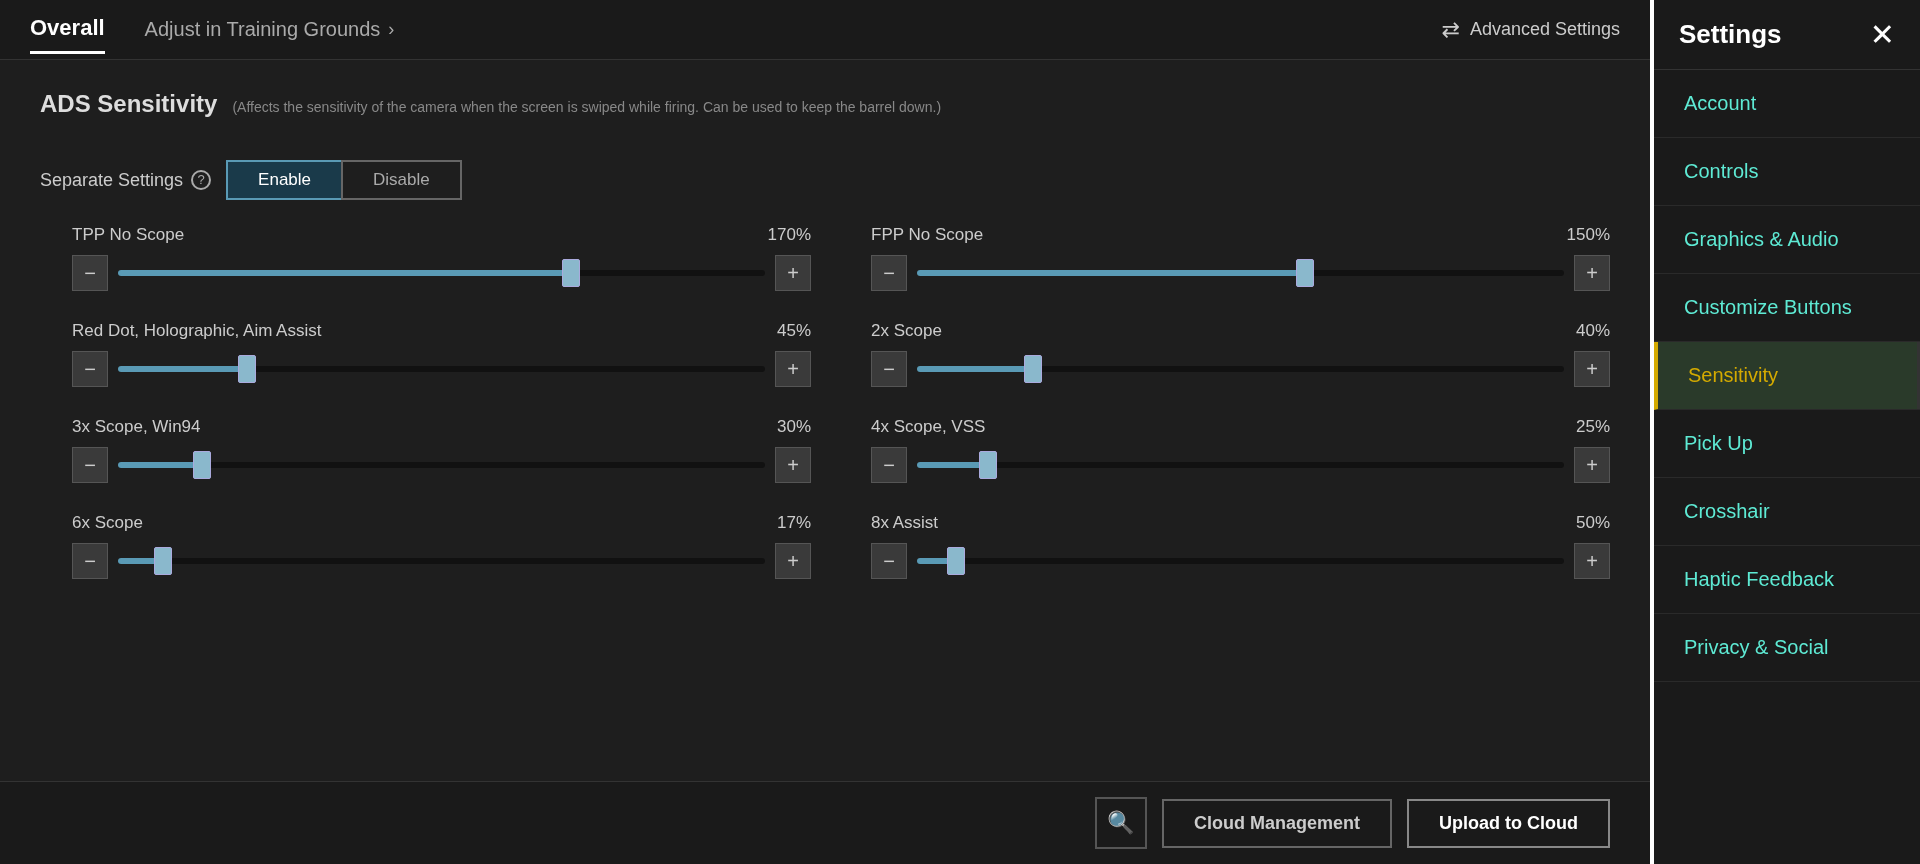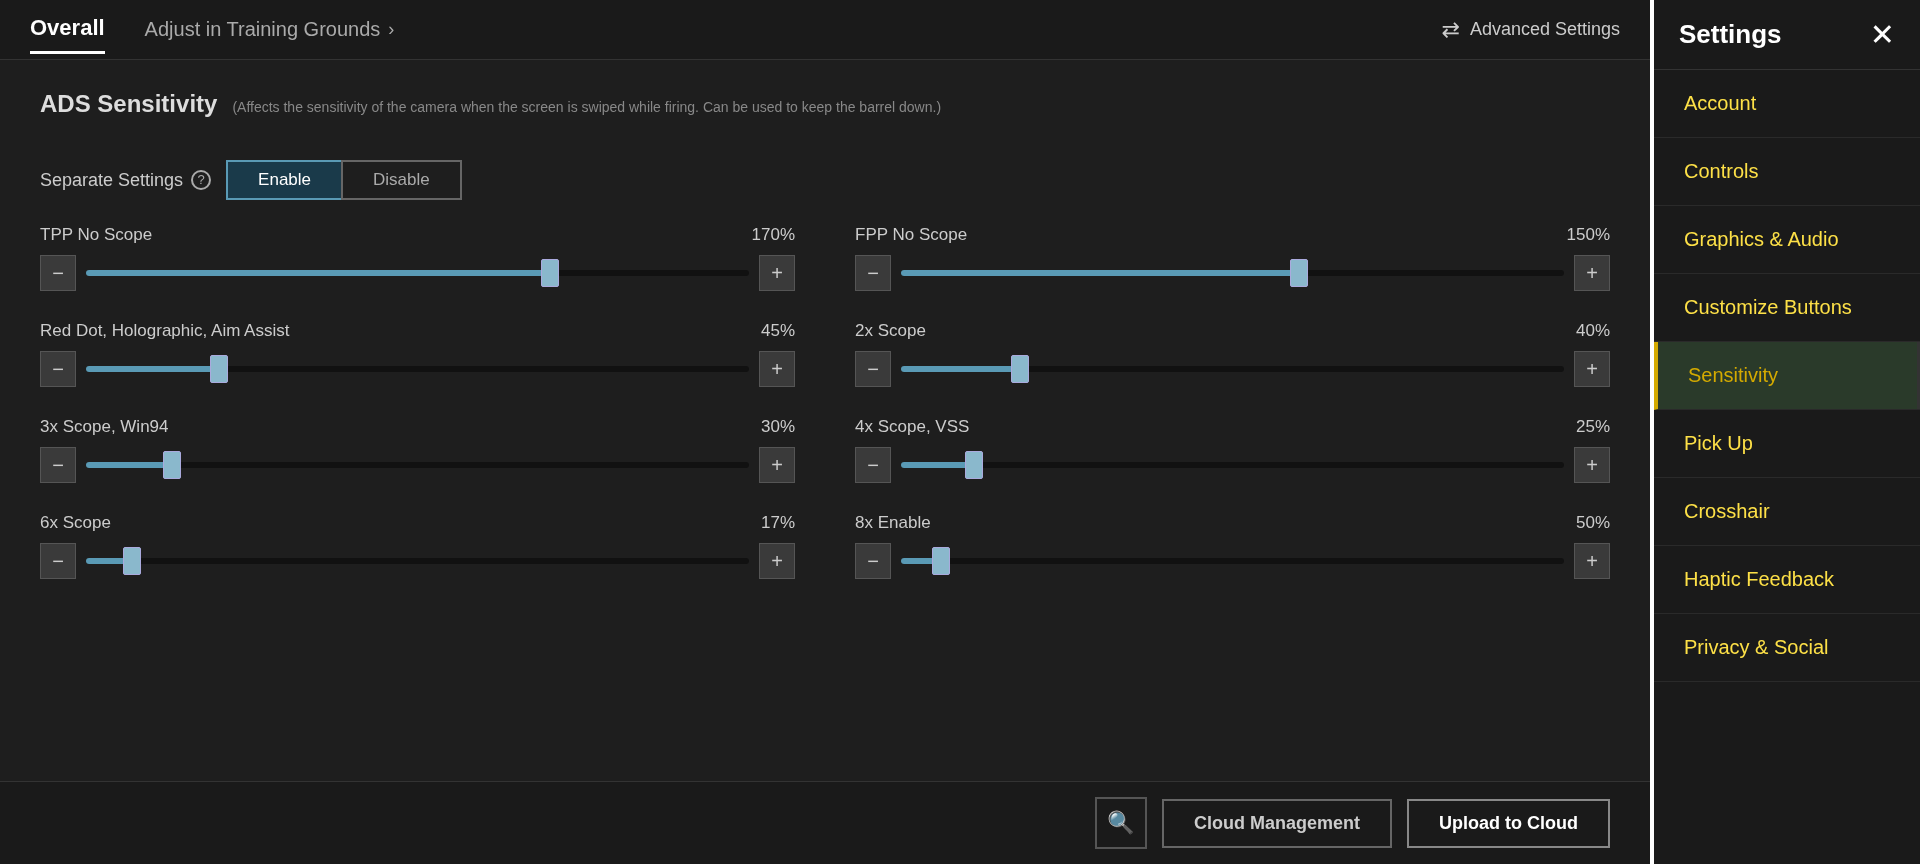--- a/index.html
+++ b/index.html
@@ -150,20 +150,21 @@
     .toggle-btn:first-child {
       border-right: none;
     }
 
     
     .sliders-grid {
       display: grid;
       grid-template-columns: 1fr 1fr;
       gap: 30px 60px;
       margin-bottom: 20px;
+      margin-left: 32px;
     }
 
     .slider-item {
       display: flex;
       flex-direction: column;
       gap: 10px;
     }
 
     .slider-header {
       display: flex;
@@ -305,21 +306,21 @@
 
     .sidebar-nav {
       flex: 1;
       display: flex;
       flex-direction: column;
     }
 
     .sidebar-item {
       padding: 22px 30px;
       font-size: 20px;
-      color: #fde047;
+      color: #5eead4;
       cursor: pointer;
       border-bottom: 1px solid #2a2a2a;
       position: relative;
     }
 
     .sidebar-item.active {
       background: #2a3a2a;
       color: #d4aa00;
       border-left: 4px solid #d4aa00;
     }
@@ -464,21 +465,21 @@
         <div class="slider-btn">−</div>
         <div class="slider-track">
           <div class="slider-fill" style="width: 7%"></div>
           <div class="slider-thumb" style="left: 7%"></div>
         </div>
         <div class="slider-btn">+</div>
       </div>
     </div>
         <div class="slider-item">
       <div class="slider-header">
-        <span class="slider-label">8x Enable</span>
+        <span class="slider-label">8x Assist</span>
         <span class="slider-value">50%</span>
       </div>
       <div class="slider-control">
         <div class="slider-btn">−</div>
         <div class="slider-track">
           <div class="slider-fill" style="width: 6%"></div>
           <div class="slider-thumb" style="left: 6%"></div>
         </div>
         <div class="slider-btn">+</div>
       </div>

